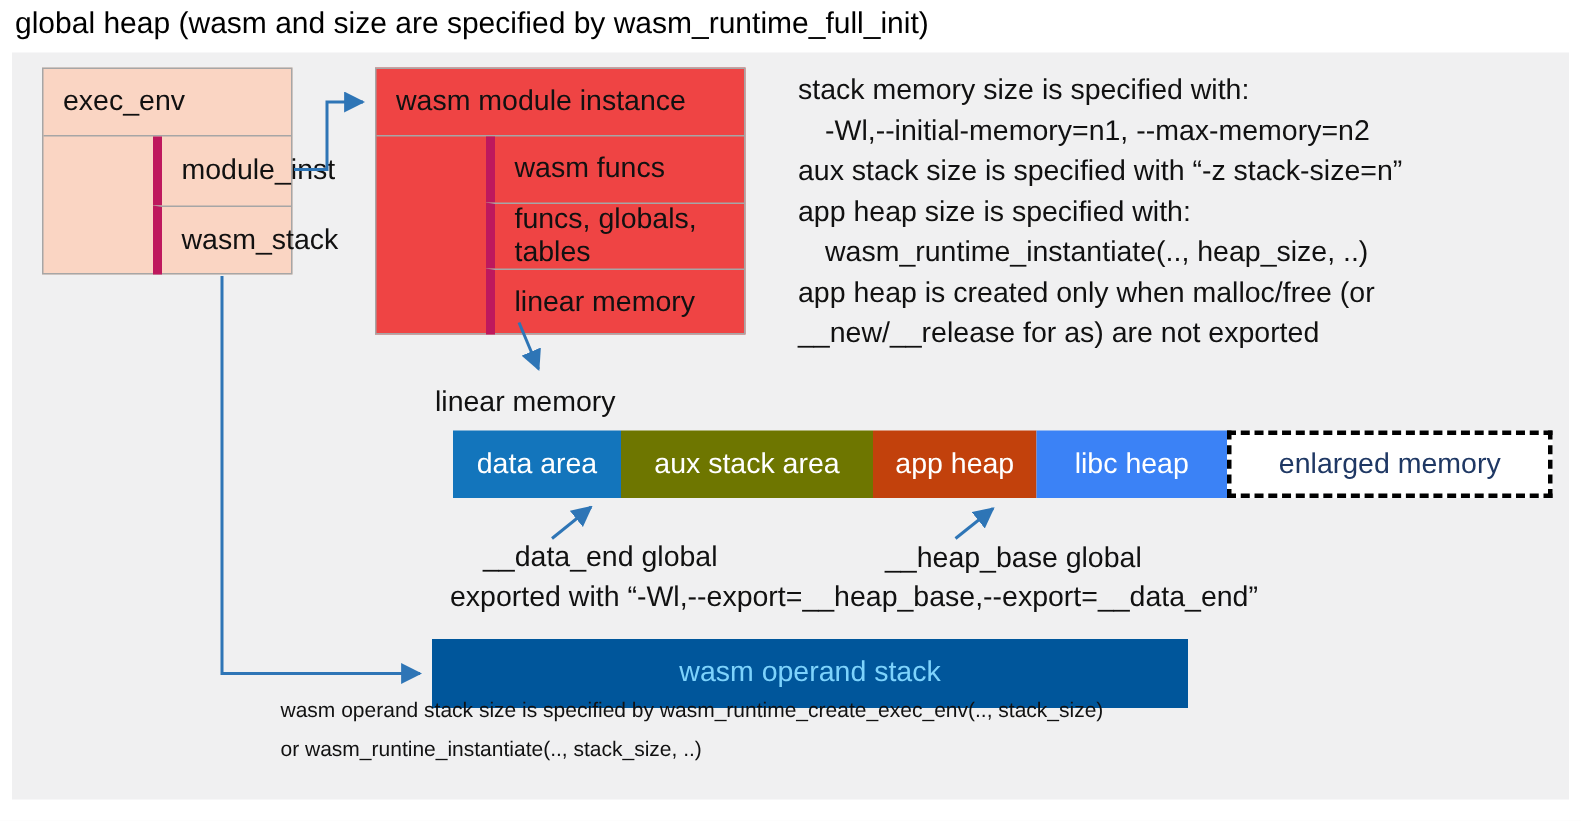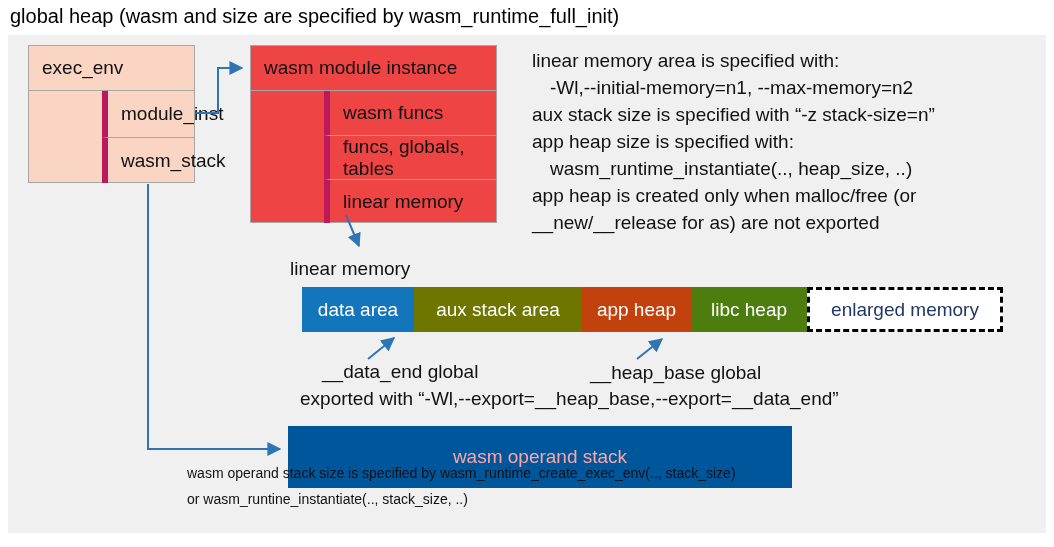--- a/index.html
+++ b/index.html
@@ -26,29 +26,29 @@
   .info .indent { padding-left:18px; }
 
   .lm-label { position:absolute; left:290px; top:258px; font-size:19px; }
 
   .membar { position:absolute; left:290px; top:287px; height:45px; display:flex; align-items:stretch;margin-left:12px; }
   .seg { display:flex; align-items:center; justify-content:center; color:#fff;
     font-size:19px; box-sizing:border-box; white-space:nowrap; }
   .seg-data     { width:112px; background:#1375BC; }
   .seg-aux      { width:168px; background:#6E7600; }
   .seg-appheap  { width:109px; background:#c2410c; }
-  .seg-libc     { width:116px; background:#4d7c0f; }
-  .seg-enlarged { width:196px; background:#FFFFFF; color:#1F3864; border:3px dashed #000; }
+  .seg-libc     { width:127px; background:#3b82f6; }
+  .seg-enlarged { width:217px; background:#FFFFFF; color:#1F3864; border:3px dashed #000; }
 
   .lbl-data-end { position:absolute; left:322px; top:361px; font-size:19px; }
   .lbl-heap-base { position:absolute; left:590px; top:362px; font-size:19px; }
   .lbl-exported { position:absolute; left:300px; top:388px; font-size:19px; white-space:nowrap; }
 
-  .opstack { position:absolute; left:288px; top:426px; width:504px; height:62px; background:#00569B;
-    color:#fca5a5; display:flex; align-items:center; justify-content:center; font-size:19px; }
+  .opstack { position:absolute; left:288px; top:426px; width:504px; height:46px; background:#00569B;
+    color:#7dd3fc; display:flex; align-items:center; justify-content:center; font-size:19px; }
 
   .note { position:absolute; left:187px; top:460px; font-size:14px; line-height:26px; white-space:nowrap; }
 
   .arrows { position:absolute; left:0; top:0; width:1054px; height:547px; pointer-events:none; }
 </style>
 </head>
 <body>
 
 <div class="stage">
 
@@ -67,21 +67,21 @@
   <div class="box instance">
     <div class="box-header">wasm module instance</div>
     <div class="box-cells">
       <div class="cell">wasm funcs</div>
       <div class="cell">funcs, globals, tables</div>
       <div class="cell">linear memory</div>
     </div>
   </div>
 
   <div class="info">
-    <div>linear memory area is specified with:</div>
+    <div>stack memory size is specified with:</div>
     <div class="indent">-Wl,--initial-memory=n1, --max-memory=n2</div>
     <div>aux stack size is specified with “-z stack-size=n”</div>
     <div>app heap size is specified with:</div>
     <div class="indent">wasm_runtime_instantiate(.., heap_size, ..)</div>
     <div>app heap is created only when malloc/free (or</div>
     <div>__new/__release for as) are not exported</div>
   </div>
 
   <div class="lm-label">linear memory</div>
   <div class="membar">

